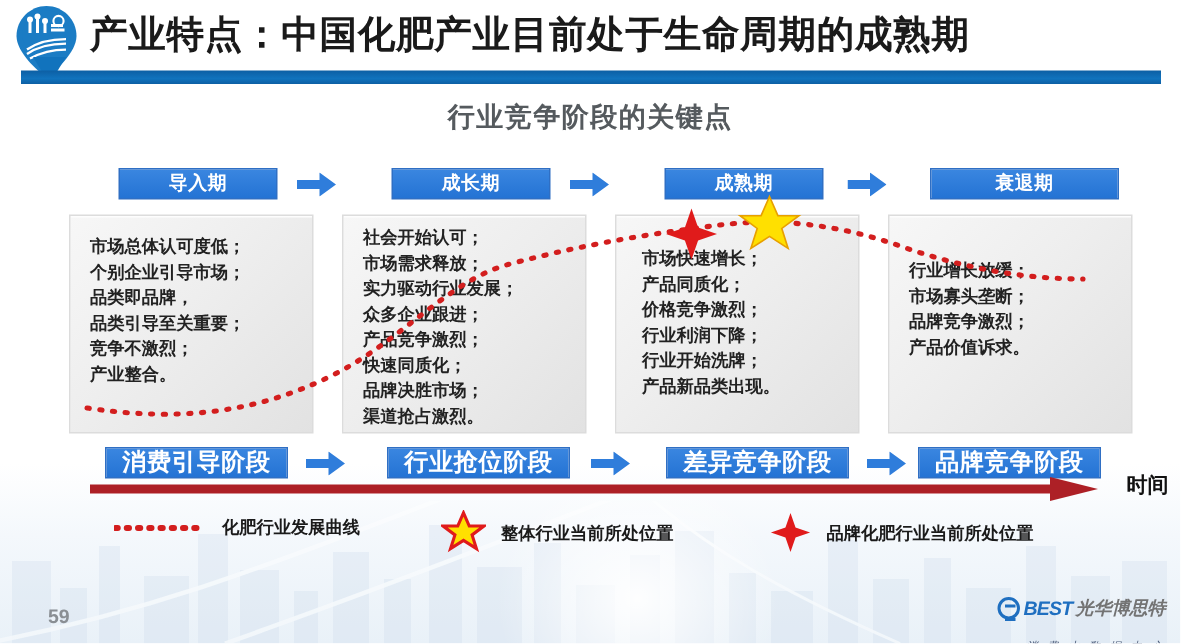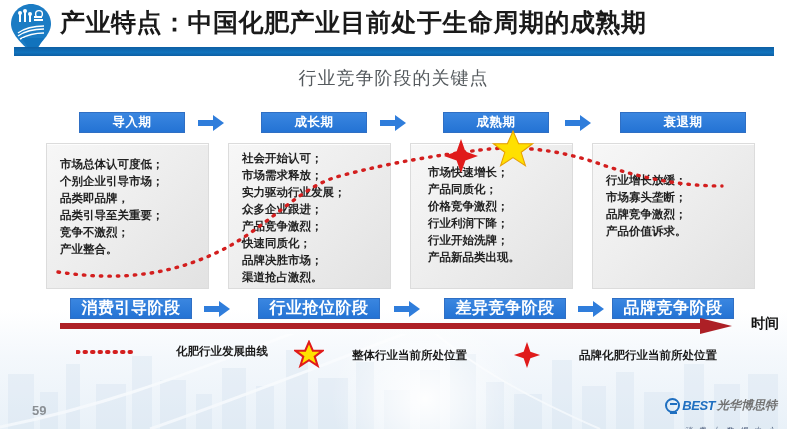--- a/index.html
+++ b/index.html
@@ -39,21 +39,21 @@
   }
   .rule-notch {
     position:absolute; left:22px; top:38px; width:22px; height:18px;
     background:#1173bd;
     clip-path:polygon(0 0,100% 0,50% 100%);
   }
 
   
   .subtitle {
     position:absolute; left:0; top:66px; width:787px; text-align:center;
-    font-size:18px; font-weight:normal; color:#555a5e; letter-spacing:1px;
+    font-size:18px; font-weight:bold; color:#555a5e; letter-spacing:1px;
     font-family:"DejaVu Sans","Liberation Sans",sans-serif;
   }
 
   
   .chip {
     position:absolute; height:21px;
     background:linear-gradient(to bottom,#3a86e0,#2473d4);
     border:1px solid #2f6fc4;
     color:#fff; font-size:12.5px; font-weight:bold;
     display:flex; align-items:center; justify-content:center;
@@ -83,21 +83,21 @@
   .curve-layer { position:absolute; left:0; top:0; width:787px; height:429px; pointer-events:none; }
 
   
   .time-label {
     position:absolute; right:8px; top:315px;
     font-size:14px; font-weight:bold; color:#111;
     font-family:"DejaVu Sans","Liberation Sans",sans-serif;
   }
 
   
-  .legend-item { position:absolute; display:flex; align-items:center;gap:28px; }
+  .legend-item { position:absolute; display:flex; align-items:center; }
   .legend-text {
     font-size:11.5px; font-weight:bold; color:#1a1a1a; white-space:nowrap;
     font-family:"DejaVu Sans","Liberation Sans",sans-serif;
   }
 
   
   .page-no {
     position:absolute; left:32px; top:403px;
     font-size:13px; color:#8a8f94; font-weight:bold;
     font-family:"Liberation Sans",sans-serif;
@@ -273,21 +273,21 @@
     <svg style="width:60px;height:10px;" viewBox="0 0 60 10">
       <path d="M1,5 H59" stroke="#d31e1e" stroke-width="4" stroke-linecap="round" stroke-dasharray="1.5 6"></path>
     </svg>
     <span class="legend-text" style="margin-left:12px;">化肥行业发展曲线</span>
   </div>
 
   <div class="legend-item" style="left:294px; top:340px;">
     <svg style="width:30px;height:30px;" viewBox="-16 -16 32 32">
       <path d="M0,-14 L4.1,-4.6 L14.5,-4.6 L6.1,1.7 L9.2,11.5 L0,5.6 L-9.2,11.5 L-6.1,1.7 L-14.5,-4.6 L-4.1,-4.6 Z" fill="#ffe000" stroke="#e01b1b" stroke-width="2.2"></path>
     </svg>
-    <span class="legend-text" style="">整体行业当前所处位置</span>
+    <span class="legend-text" style="margin-left:10px;">整体行业当前所处位置</span>
   </div>
 
   <div class="legend-item" style="left:513px; top:341px;">
     <svg style="width:28px;height:28px;" viewBox="-15 -15 30 30">
       <path d="M0,-14 L3.6,-3.6 L14,0 L3.6,3.6 L0,14 L-3.6,3.6 L-14,0 L-3.6,-3.6 Z" fill="#e01b1b"></path>
     </svg>
     <span class="legend-text" style="margin-left:10px;">品牌化肥行业当前所处位置</span>
   </div>
 
   <div class="page-no">59</div>

